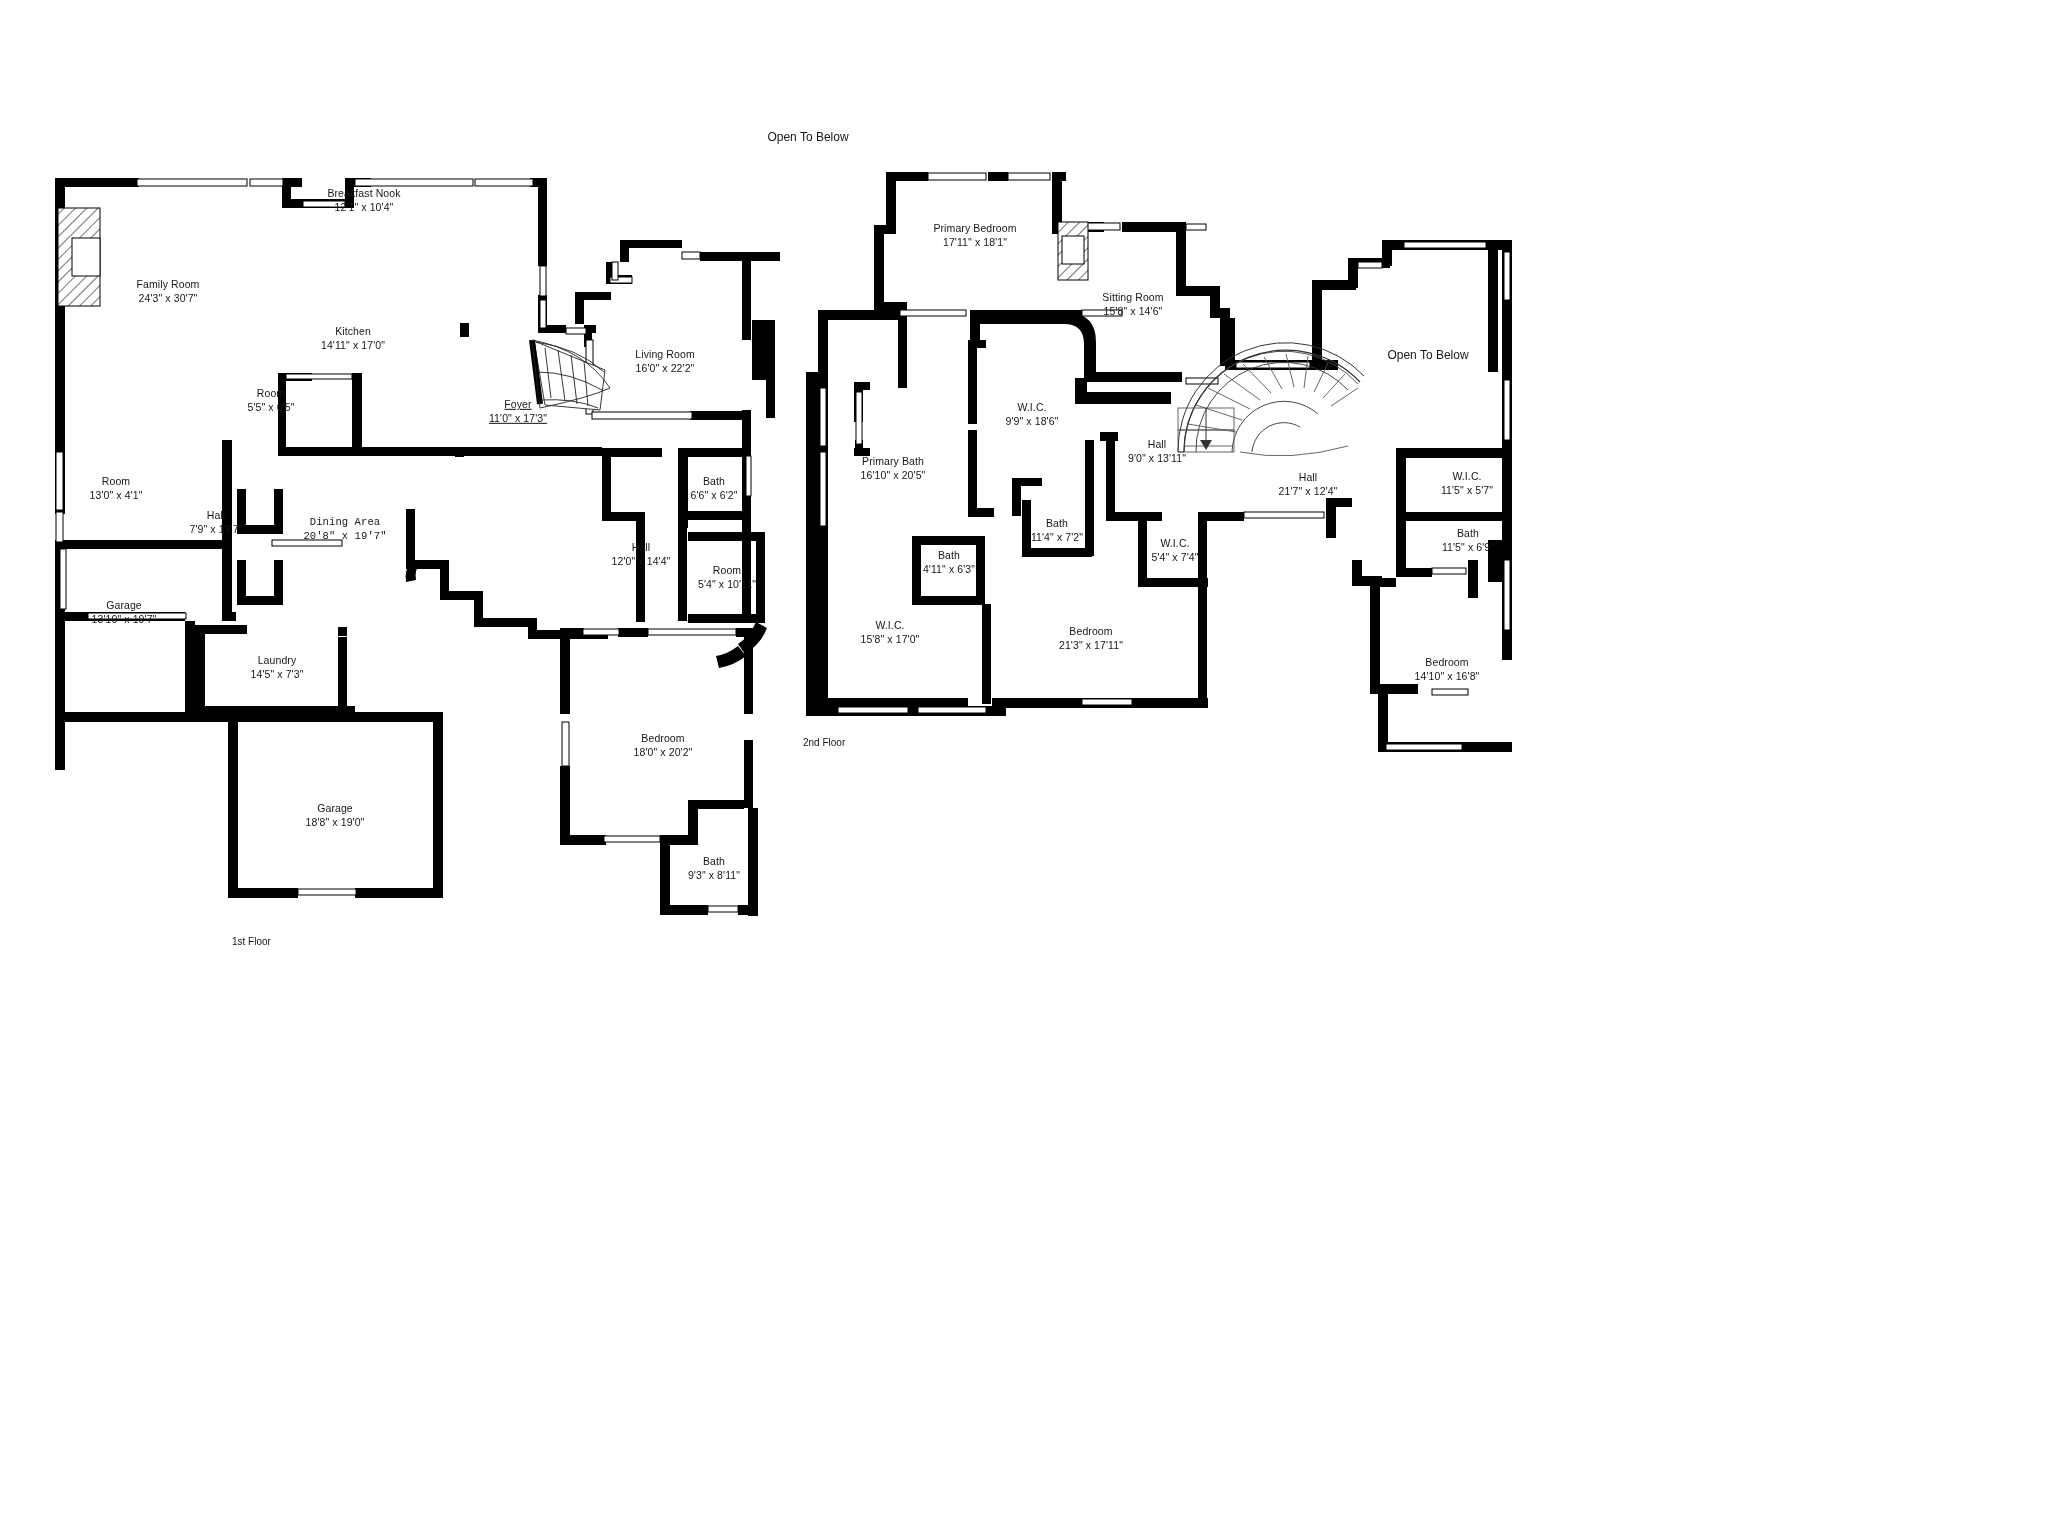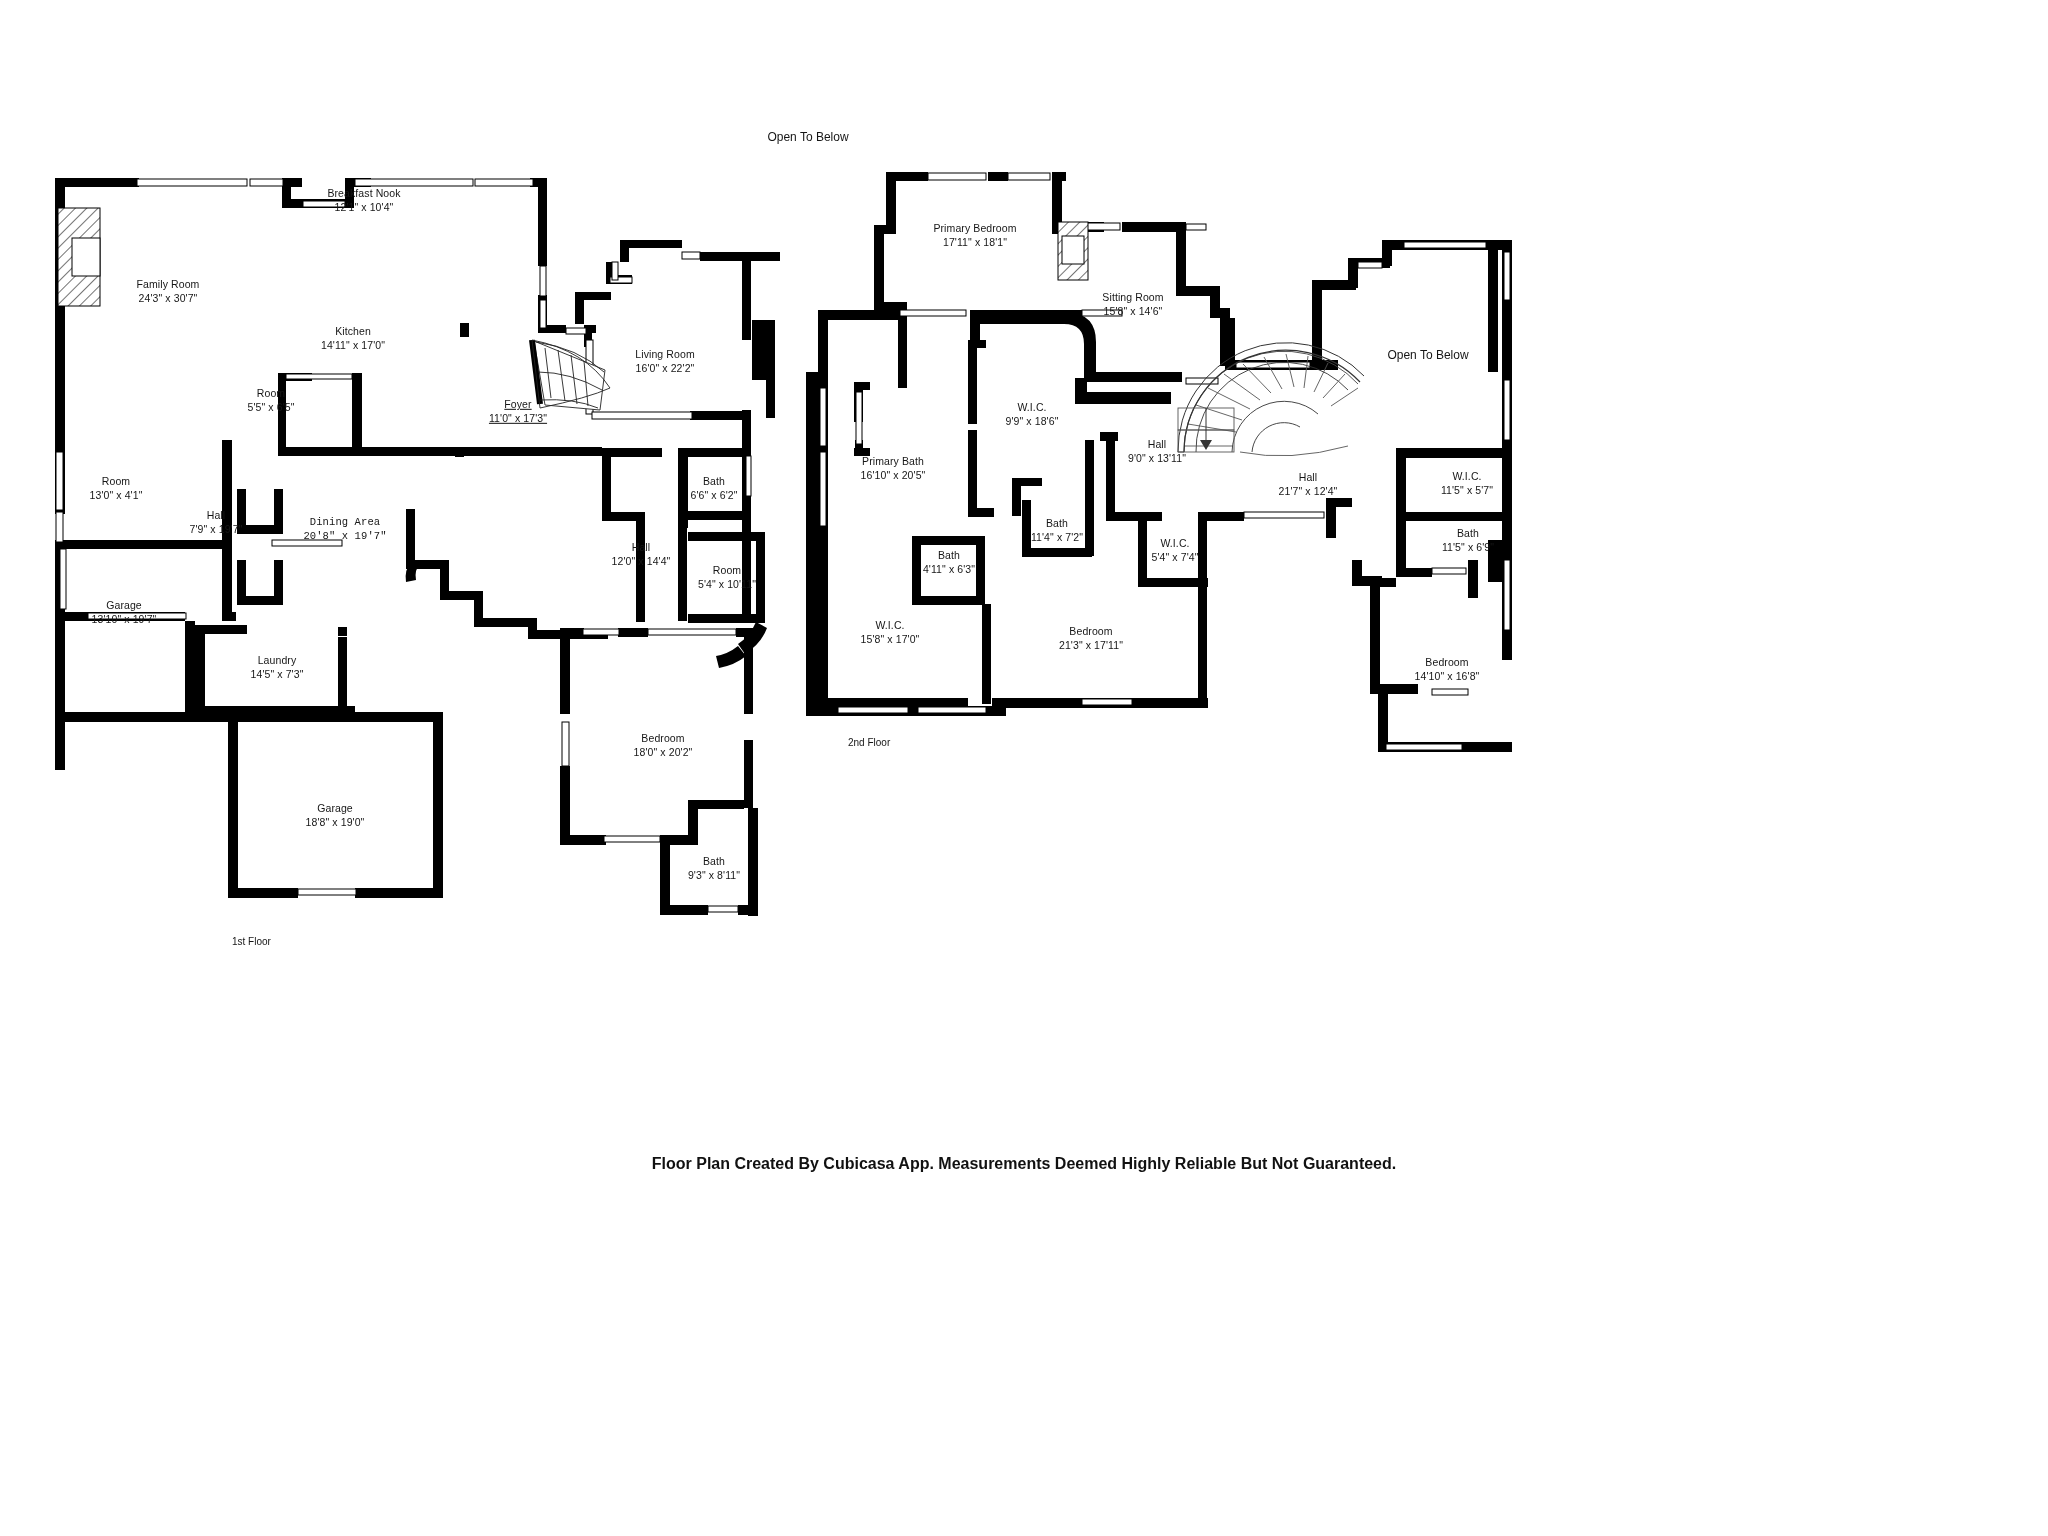--- a/index.html
+++ b/index.html
@@ -524,17 +524,16 @@
       </div>
     </div>
 
   <div id="f2-notes">
       <div class="note" style="left: 808px; top: 137px;">Open To Below</div>
       <div class="note" style="left: 1428px; top: 355px;">Open To Below</div>
     </div>
 
   <div id="floor-caps">
       <div class="floorcap" style="left: 232px; top: 936px;">1st Floor</div>
-      <div class="floorcap" style="left: 848px; top: 737px;">2nd Floor</div>
+      <div class="floorcap" style="left: 803px; top: 737px;">2nd Floor</div>
     </div>
 
-  <div class="caption" style="top:1155px;">Floor Plan Created By Cubicasa App. Measurements Deemed Highly Reliable But Not Guaranteed.</div>
 </div>
 
 </body></html>

